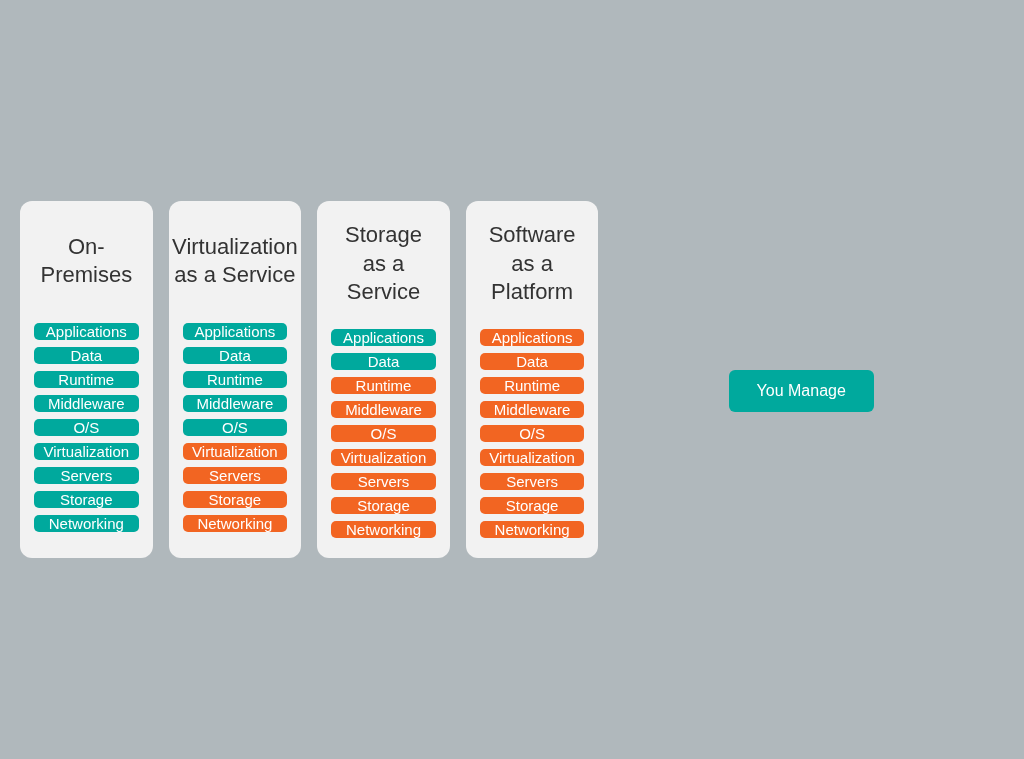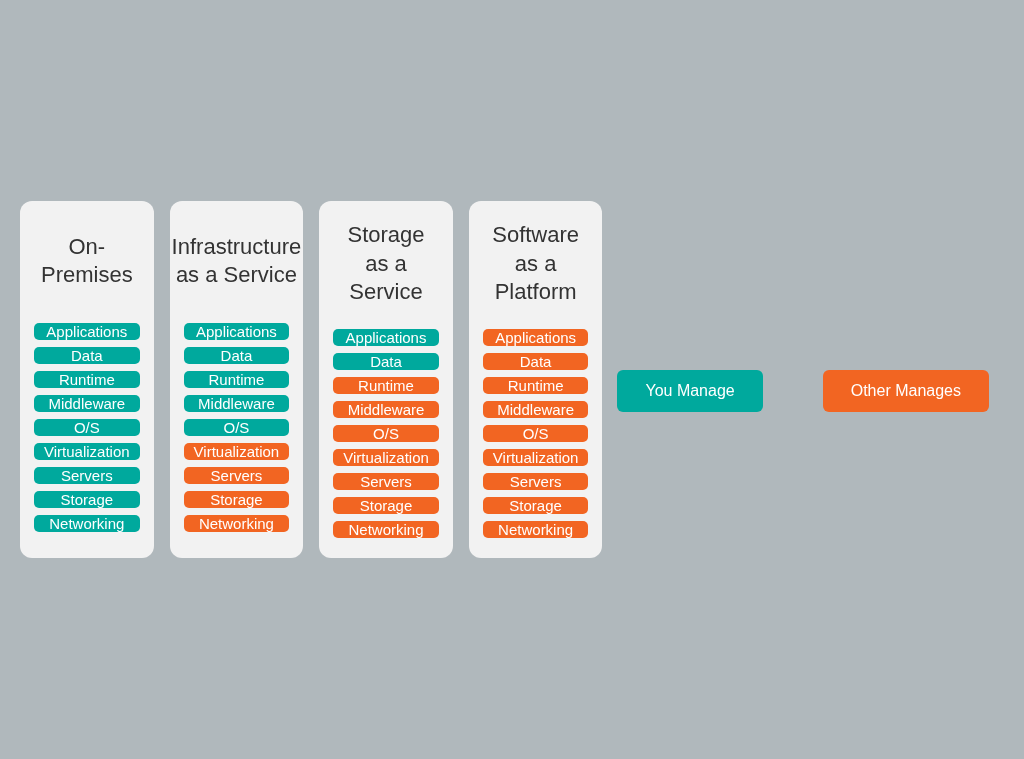--- a/index.html
+++ b/index.html
@@ -101,21 +101,21 @@
           <div class="item-btn teal">Runtime</div>
           <div class="item-btn teal">Middleware</div>
           <div class="item-btn teal">O/S</div>
           <div class="item-btn teal">Virtualization</div>
           <div class="item-btn teal">Servers</div>
           <div class="item-btn teal">Storage</div>
           <div class="item-btn teal">Networking</div>
         </div>
       </div>
       <div class="column-card">
-        <div class="column-title">Infrastructure as a Service</div>
+        <div class="column-title">Virtualization as a Service</div>
         <div class="items-list">
           <div class="item-btn teal">Applications</div>
           <div class="item-btn teal">Data</div>
           <div class="item-btn teal">Runtime</div>
           <div class="item-btn teal">Middleware</div>
           <div class="item-btn teal">O/S</div>
           <div class="item-btn orange">Virtualization</div>
           <div class="item-btn orange">Servers</div>
           <div class="item-btn orange">Storage</div>
           <div class="item-btn orange">Networking</div>
@@ -145,15 +145,14 @@
           <div class="item-btn orange">O/S</div>
           <div class="item-btn orange">Virtualization</div>
           <div class="item-btn orange">Servers</div>
           <div class="item-btn orange">Storage</div>
           <div class="item-btn orange">Networking</div>
         </div>
       </div>
     </div>
   <div class="legend-row">
     <button class="legend-btn legend-teal">You Manage</button>
-    <button class="legend-btn legend-orange">Other Manages</button>
   </div>
 </div>
 
 </body></html>

